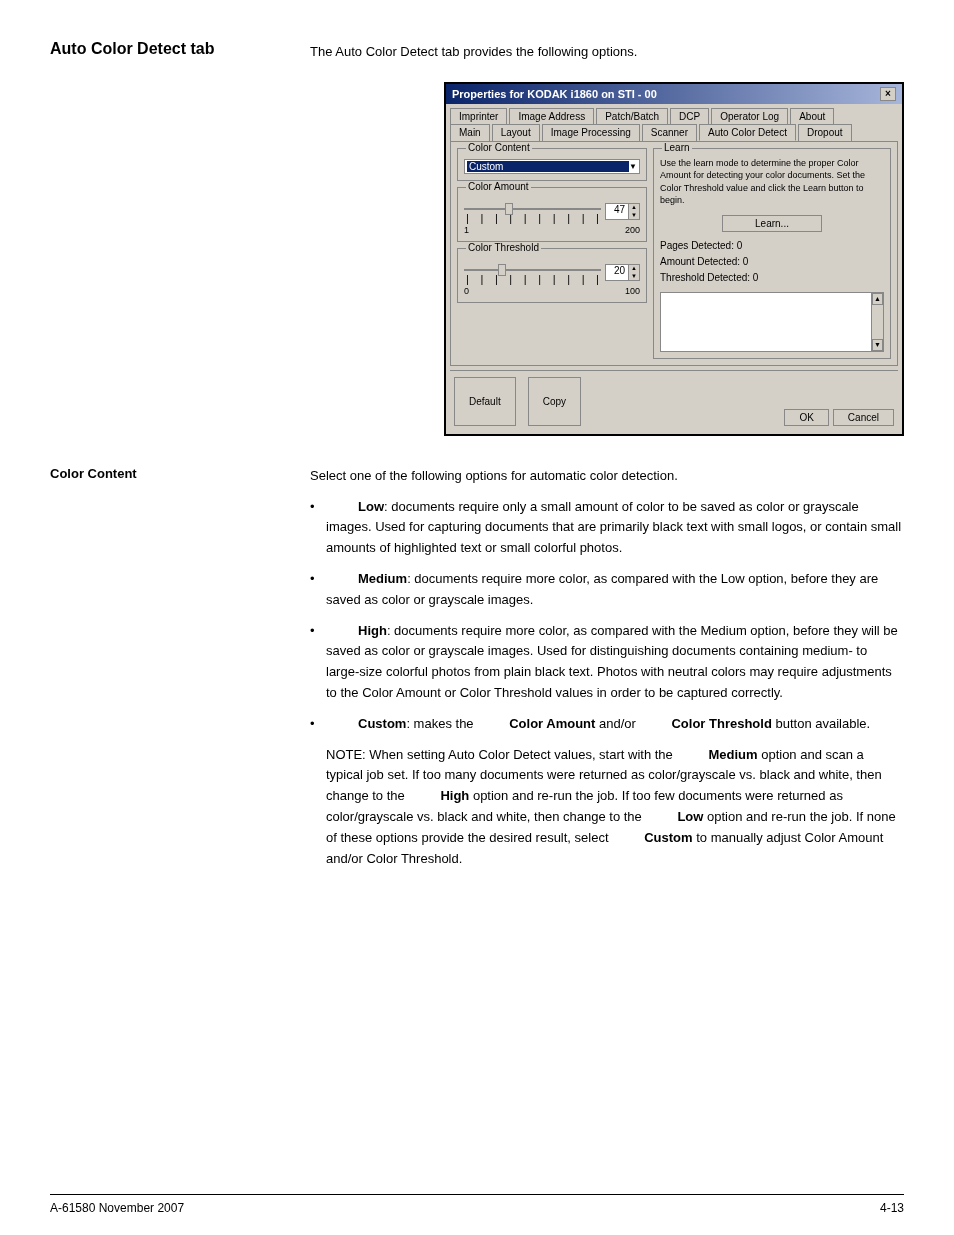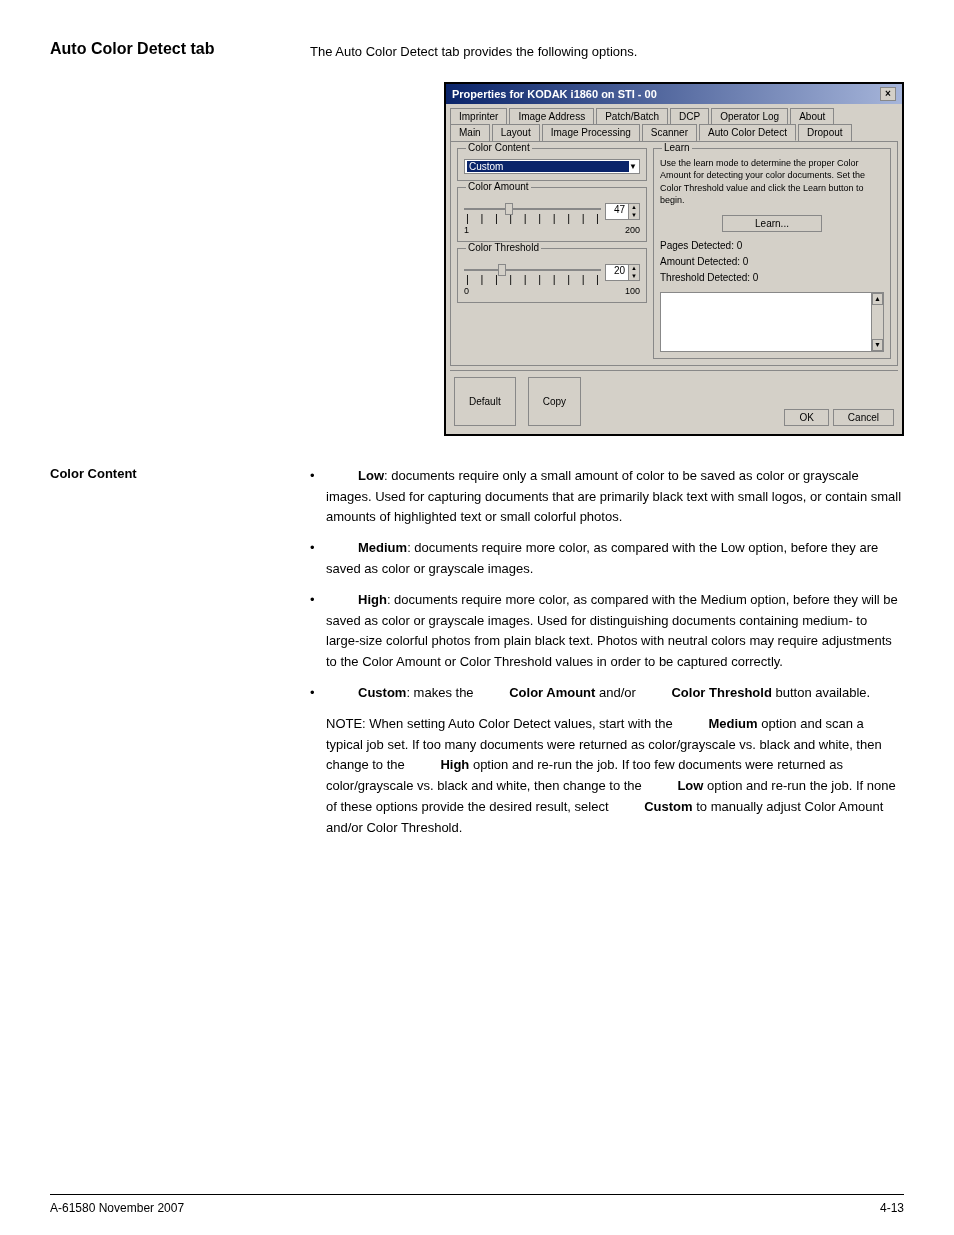--- a/index.html
+++ b/index.html
@@ -563,20 +563,21 @@
           </div>
         </div>
       </div>
     </div>
   </div>
 
   <div class="content-section">
     <div class="content-row">
       <div class="label-col">Color Content</div>
       <div class="text-col">
+        <p>Select one of the following options for automatic color detection.</p>
         <ul class="bullet-list">
           <li>
             <span class="bold">Low</span><span>: documents require only a small amount of color to be saved as color or grayscale images. Used for capturing documents that are primarily black text with small logos, or contain small amounts of highlighted text or small colorful photos.</span>
           </li>
           <li>
             <span class="bold">Medium</span><span>: documents require more color, as compared with the Low option, before they are saved as color or grayscale images.</span>
           </li>
           <li>
             <span class="bold">High</span><span>: documents require more color, as compared with the Medium option, before they will be saved as color or grayscale images. Used for distinguishing documents containing medium- to large-size colorful photos from plain black text. Photos with neutral colors may require adjustments to the Color Amount or Color Threshold values in order to be captured correctly.</span>
           </li>

